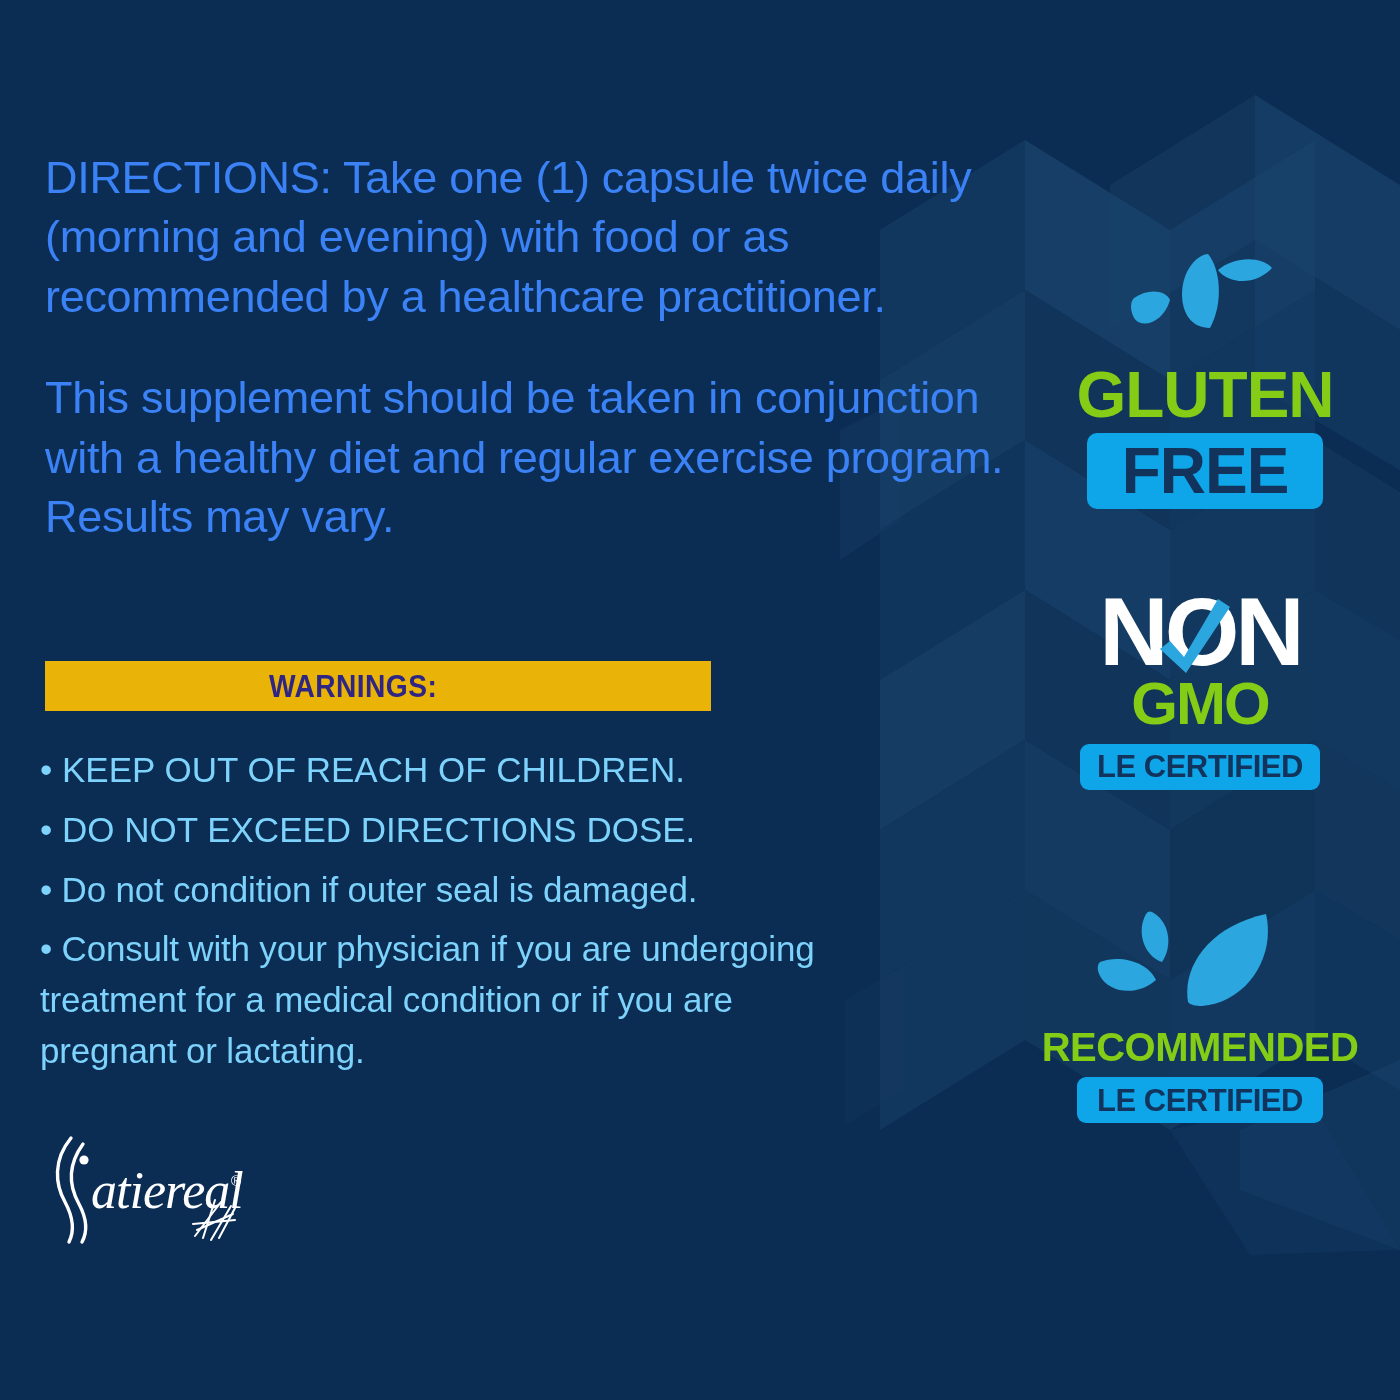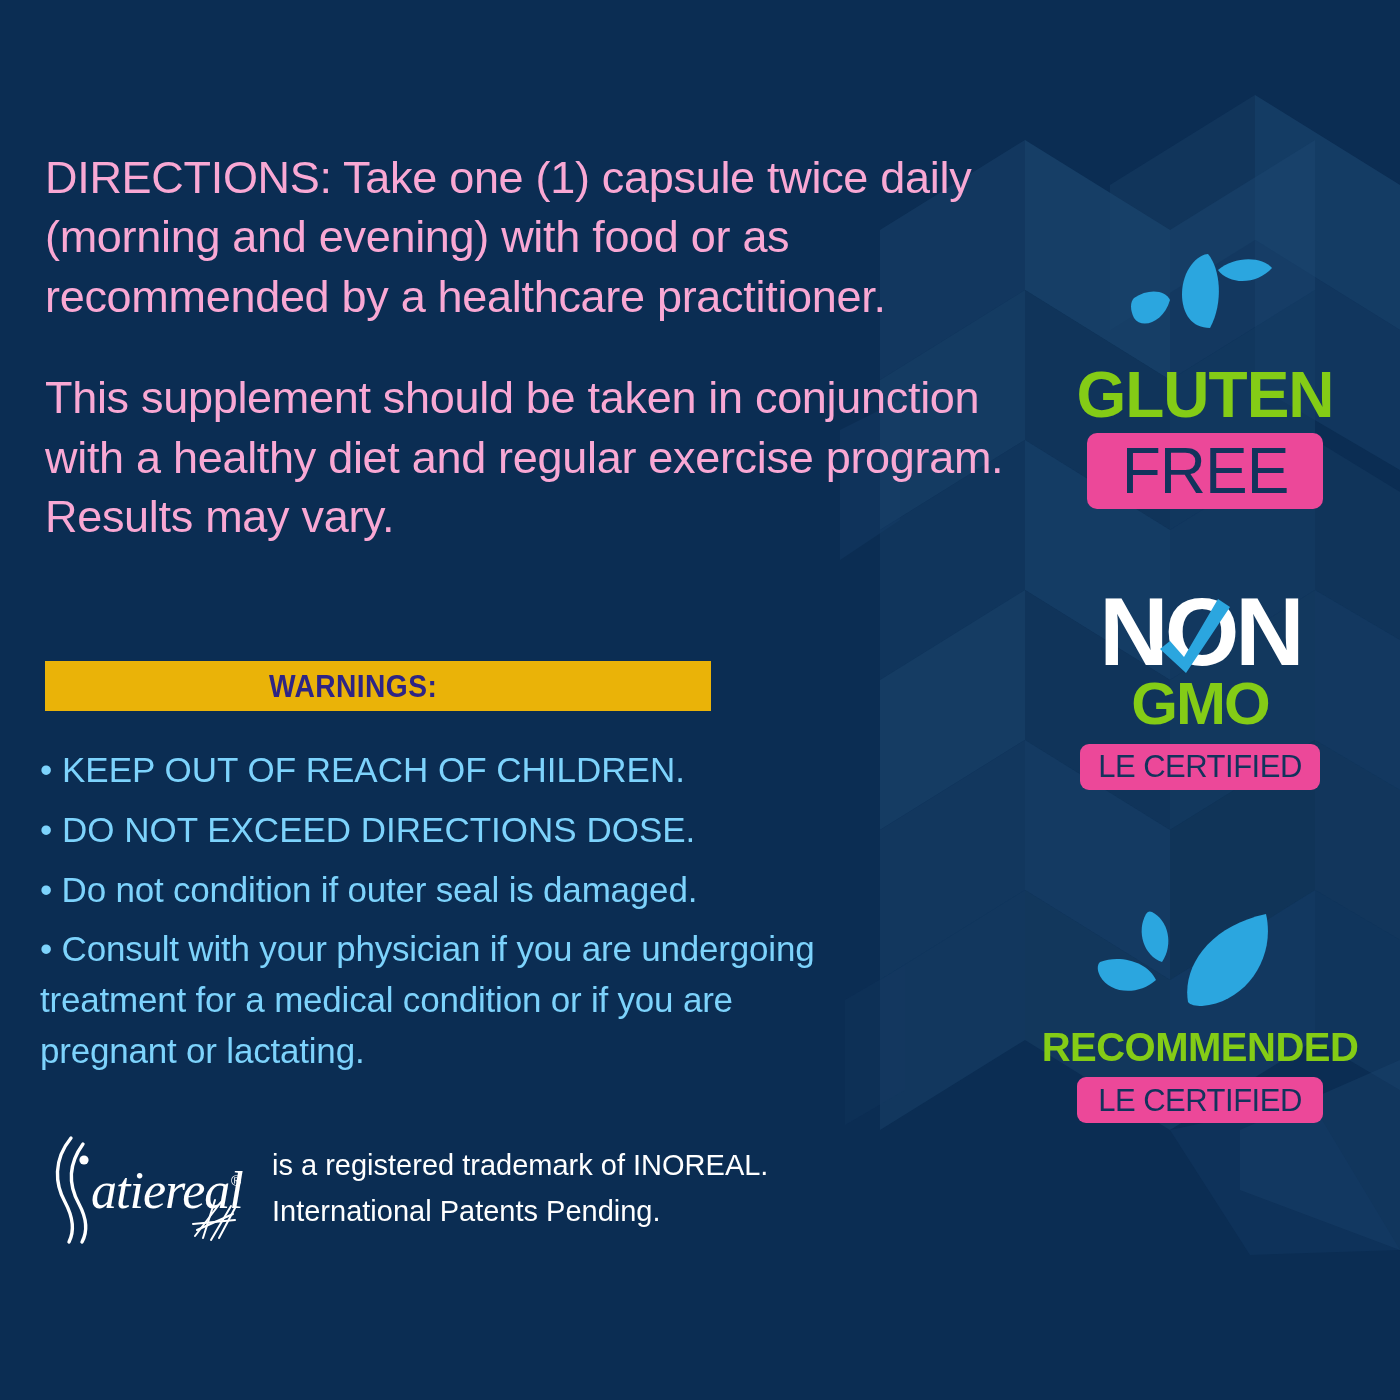--- a/index.html
+++ b/index.html
@@ -24,21 +24,21 @@
   }
 
   
   #text-column {
     position:absolute;
     left:45px; top:148px;
     width:980px;
   }
 
   .para {
-    color:#f9a8d4;
+    color:#3b82f6;
     font-size:45px;
     line-height:1.32;
     letter-spacing:-0.3px;
     font-weight:400;
     width:960px;
   }
   #directions-para { margin-bottom:42px; }
   #supplement-para { margin-bottom:50px; }
 
   
@@ -114,23 +114,23 @@
   .badge-mark { display:block; }
 
   .badge-word {
     color:#84cc16;
     font-weight:bold;
     line-height:0.98;
     text-align:center;
     letter-spacing:-1px;
   }
   .badge-plate {
-    background:#ec4899;
+    background:#0ea5e9;
     color:#12335c;
-    font-weight:normal;
+    font-weight:bold;
     text-align:center;
     border-radius:10px;
     line-height:1;
     display:flex;
     align-items:center;
     justify-content:center;
   }
 
   
   #gf-word  { font-size:64px; margin-top:4px; }
@@ -222,24 +222,20 @@
       <g stroke="#ffffff" stroke-width="2" fill="none" stroke-linecap="round">
         <path d="M160 108 L186 74"></path>
         <path d="M168 110 L180 72"></path>
         <path d="M176 112 L196 78"></path>
         <path d="M184 110 L200 80"></path>
         <path d="M158 96 L200 92"></path>
         <path d="M162 102 L198 86"></path>
       </g>
     </svg>
 
-    <div id="trademark-text">
-      <div>is a registered trademark of INOREAL.</div>
-      <div>International Patents Pending.</div>
-    </div>
   </div>
 
   <div class="badge" id="badge-gluten-free">
     <svg class="badge-mark" width="230" height="108" viewBox="0 0 230 108">
 
       <path d="M128 18 C144 4, 172 4, 182 16 C168 32, 140 34, 128 18 Z" fill="#2ba6df"></path>
 
       <path d="M92 42 C92 18, 108 2, 118 2 C130 16, 134 50, 120 76 C102 76, 92 62, 92 42 Z" fill="#2ba6df"></path>
 
       <path d="M44 46 C58 36, 76 38, 80 48 C74 70, 52 78, 44 66 C40 58, 40 50, 44 46 Z" fill="#2ba6df"></path>

